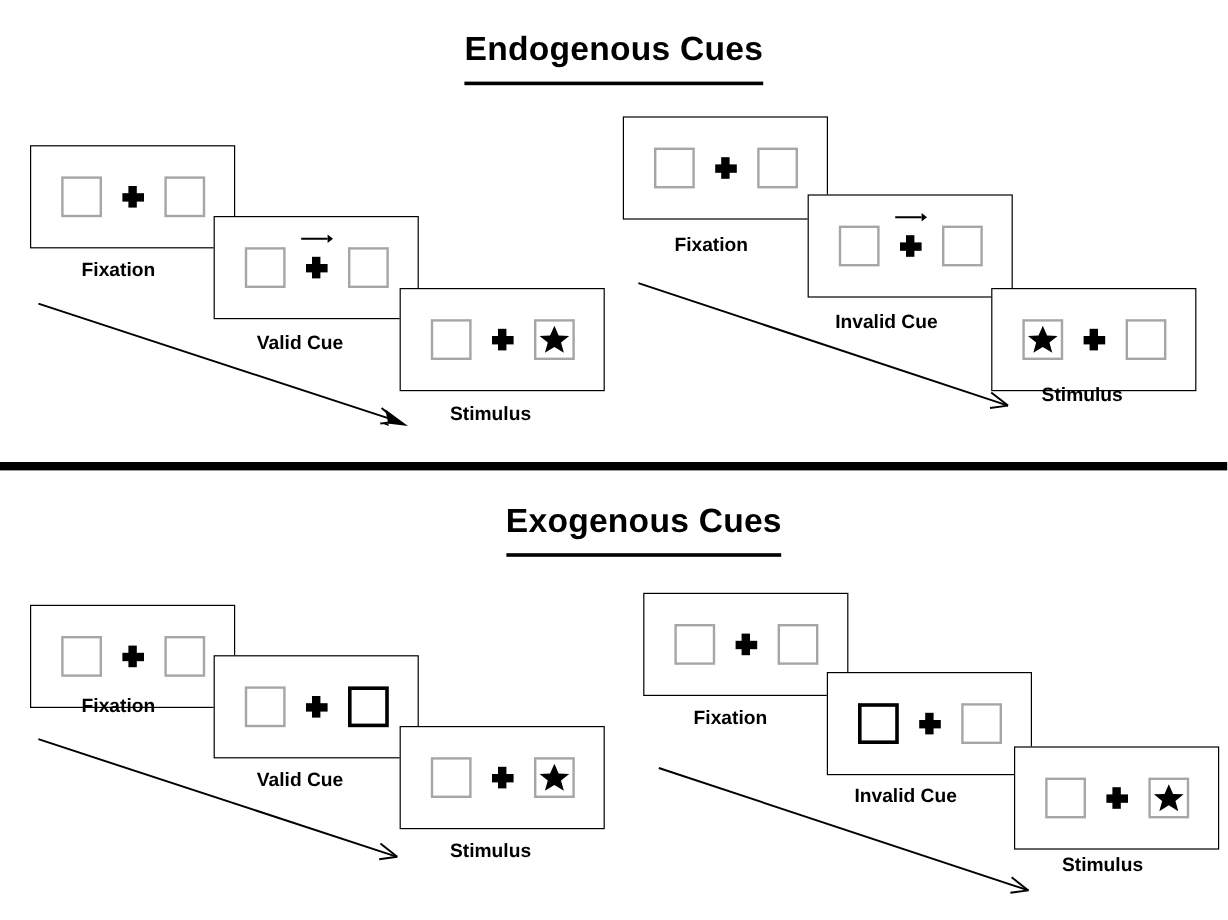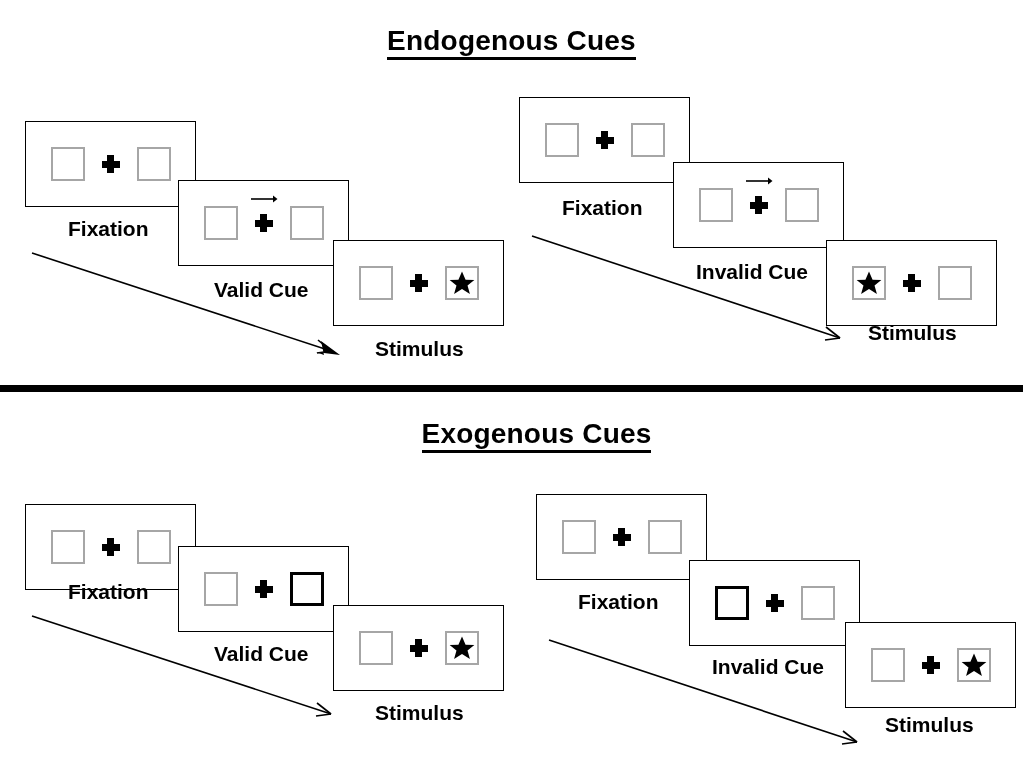--- a/index.html
+++ b/index.html
@@ -25,21 +25,21 @@
     position: absolute;
     width: 100%;
     left: 0;
     text-align: center;
     font-size: 28px;
     font-weight: bold;
     letter-spacing: 0.2px;
   }
   .section-title span {
     border-bottom: 3px solid #000;
-    padding-bottom: 1px;
+    padding-bottom: 12px;
   }
 
   
   .divider {
     position: absolute;
     left: 0;
     width: 1023px;
     height: 7px;
     background: #000000;
   }
@@ -112,21 +112,21 @@
   .star {
     display: block;
     width: 26px;
     height: 26px;
     color: #000000;
   }
 
   
   .caption {
     position: absolute;
-    font-size: 21px;
+    font-size: 16px;
     font-weight: bold;
     white-space: nowrap;
     color: #000000;
     text-align: center;
   }
 
   
   .flow-arrow {
     position: absolute;
     pointer-events: none;

